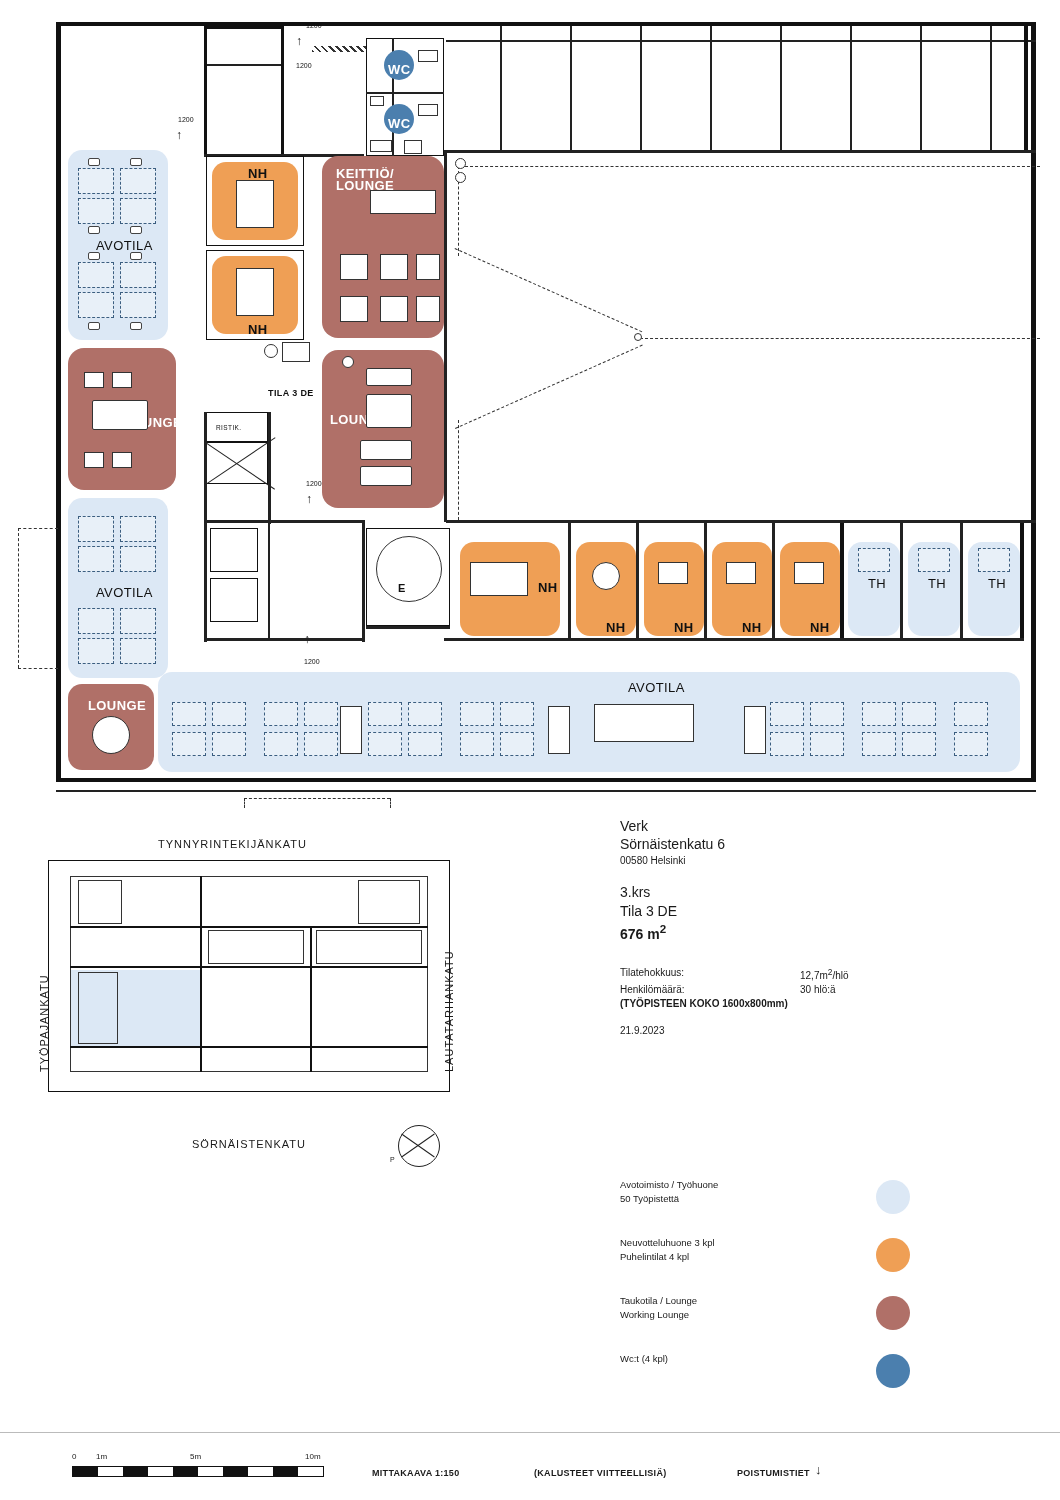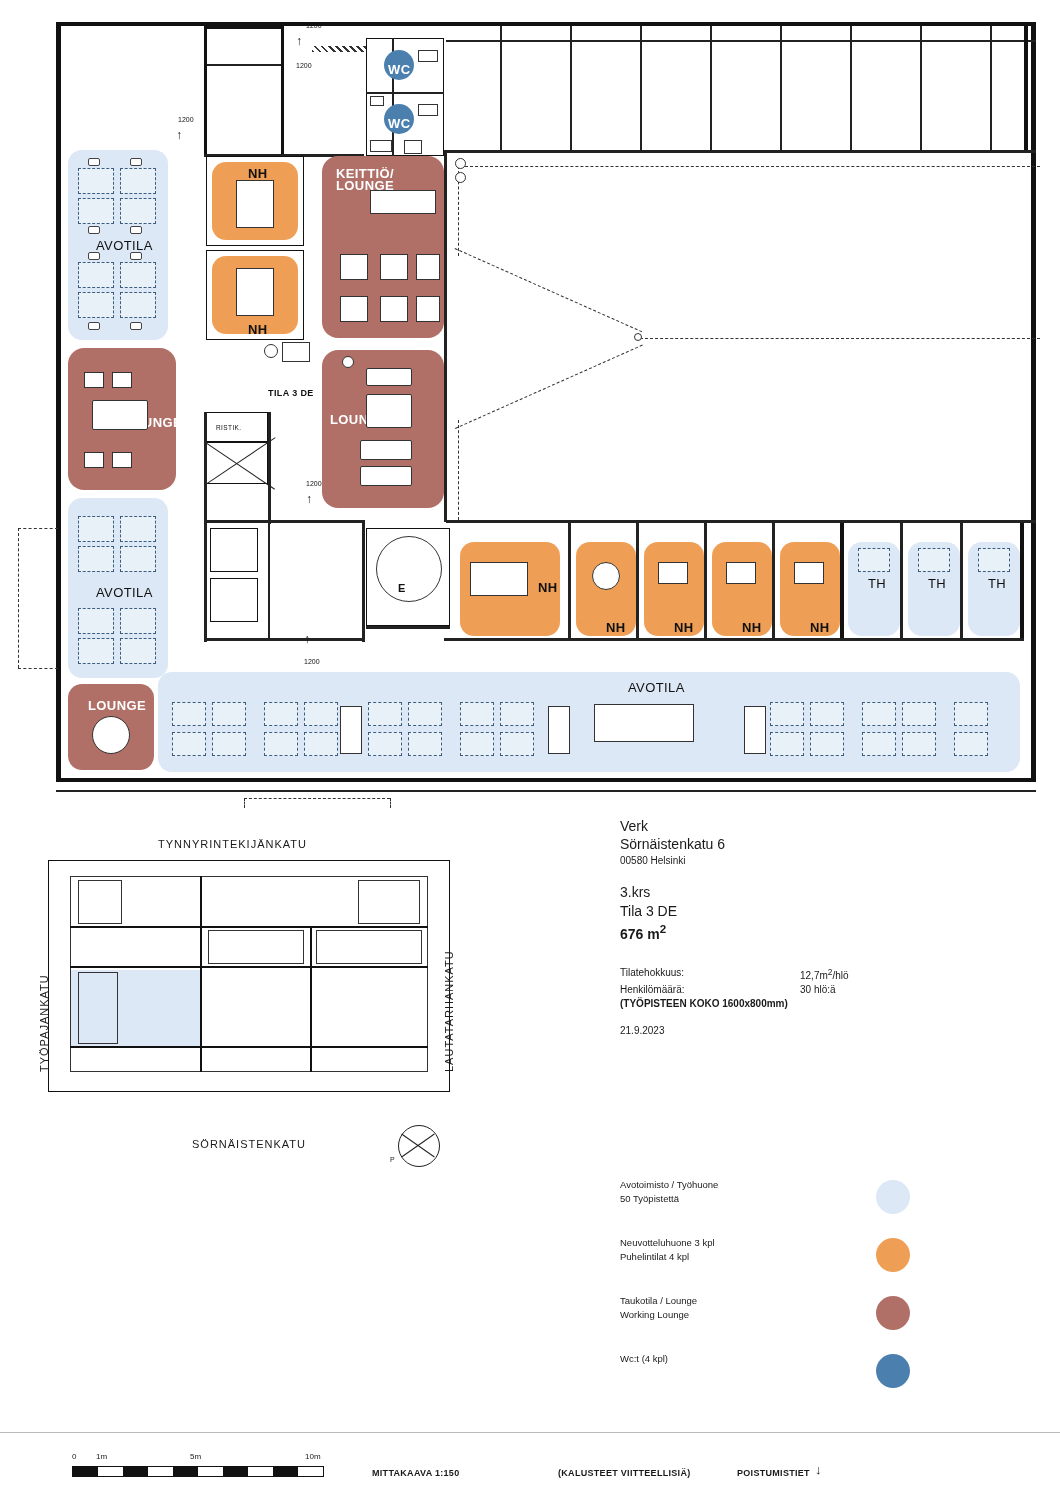--- a/index.html
+++ b/index.html
@@ -385,15 +385,15 @@
   <div style="width:25px;background:#111;"></div>
   <div style="width:25px;background:#fff;"></div>
   <div style="width:25px;background:#111;"></div>
   <div style="width:25px;background:#fff;"></div>
 </div>
 <div class="sb-tick" style="left:72px;">0</div>
 <div class="sb-tick" style="left:96px;">1m</div>
 <div class="sb-tick" style="left:190px;">5m</div>
 <div class="sb-tick" style="left:305px;">10m</div>
 <div class="f-txt" style="left:372px;">MITTAKAAVA 1:150</div>
-<div class="f-txt" style="left:558px;">(KALUSTEET VIITTEELLISIÄ)</div>
+<div class="f-txt" style="left:534px;">(KALUSTEET VIITTEELLISIÄ)</div>
 <div class="f-txt" style="left:737px;">POISTUMISTIET</div>
 <div class="arrow-dn">↓</div>
 
 </body></html>

